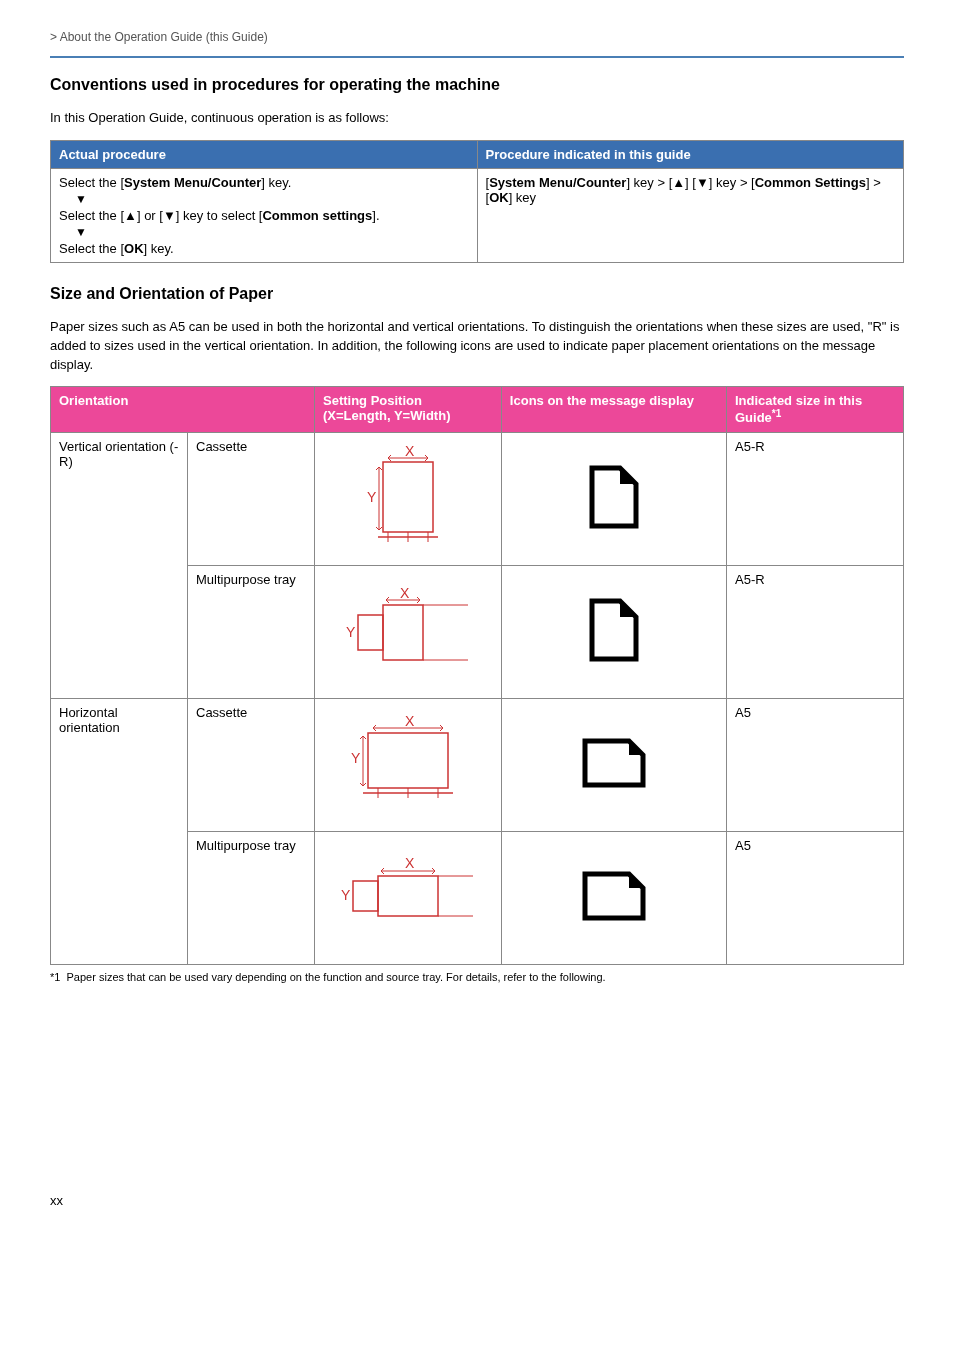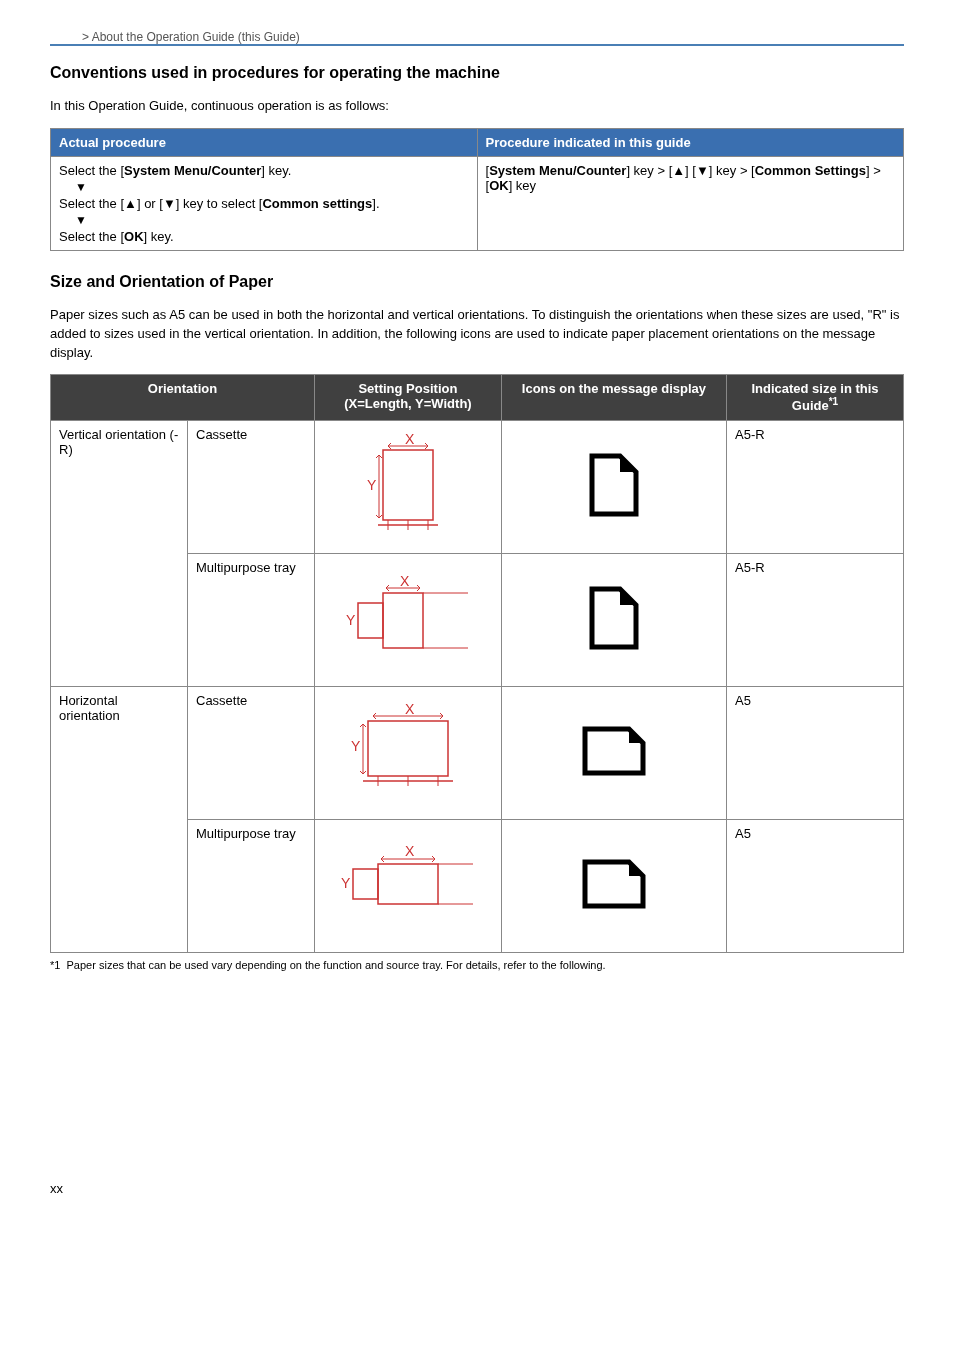--- a/index.html
+++ b/index.html
@@ -10,22 +10,21 @@
     color: #000;
     background: #fff;
     width: 954px;
   }
   .page {
     padding: 30px 50px 40px 50px;
   }
   .breadcrumb {
     font-size: 12px;
     color: #555;
-    padding-bottom: 0;
-    margin-left: 32px;
+    padding-bottom: 12px;
   }
   .hr-top {
     height: 2px;
     background: #4a7fb5;
     margin-bottom: 18px;
   }
   h2.section {
     font-size: 16px;
     font-weight: bold;
     margin: 0 0 10px 0;
@@ -63,23 +62,23 @@
     width: 100%;
     margin-bottom: 6px;
   }
   table.orient th, table.orient td {
     border: 1px solid #888;
     padding: 6px 8px;
     vertical-align: top;
     font-size: 13px;
   }
   table.orient th {
-    background: #404040;
+    background: #ec4899;
     color: #fff;
-    text-align: center;
+    text-align: left;
     font-weight: bold;
   }
   table.orient td.diagcell {
     text-align: center;
     vertical-align: middle;
     height: 120px;
   }
   table.orient td.iconcell {
     text-align: center;
     vertical-align: middle;

